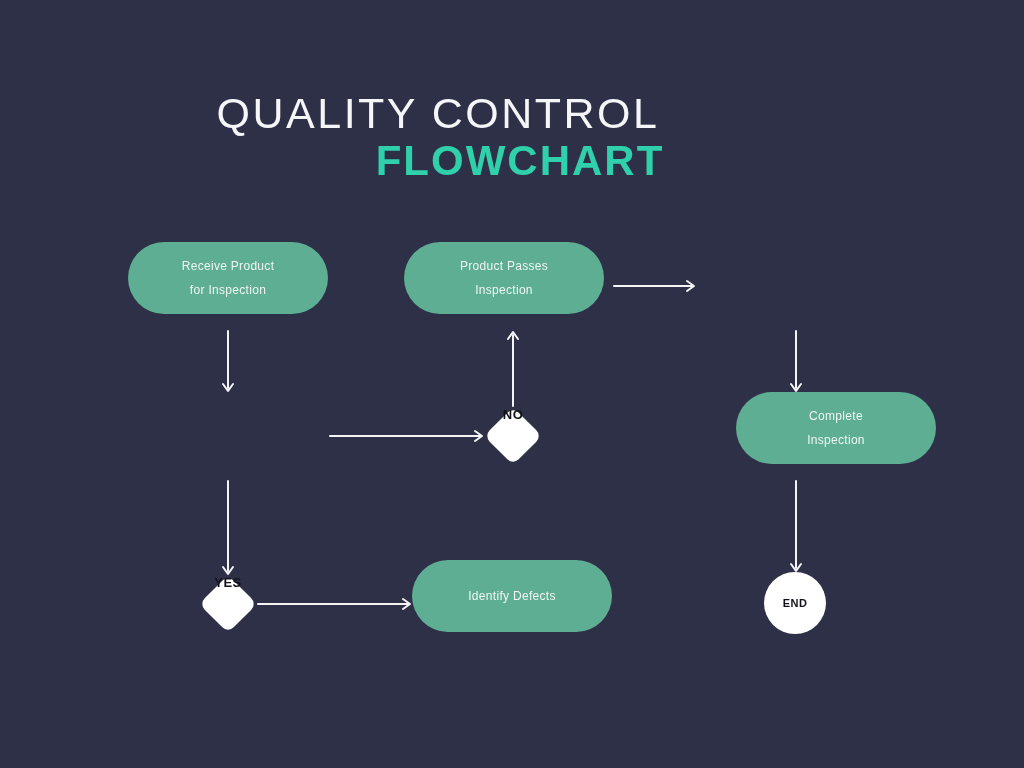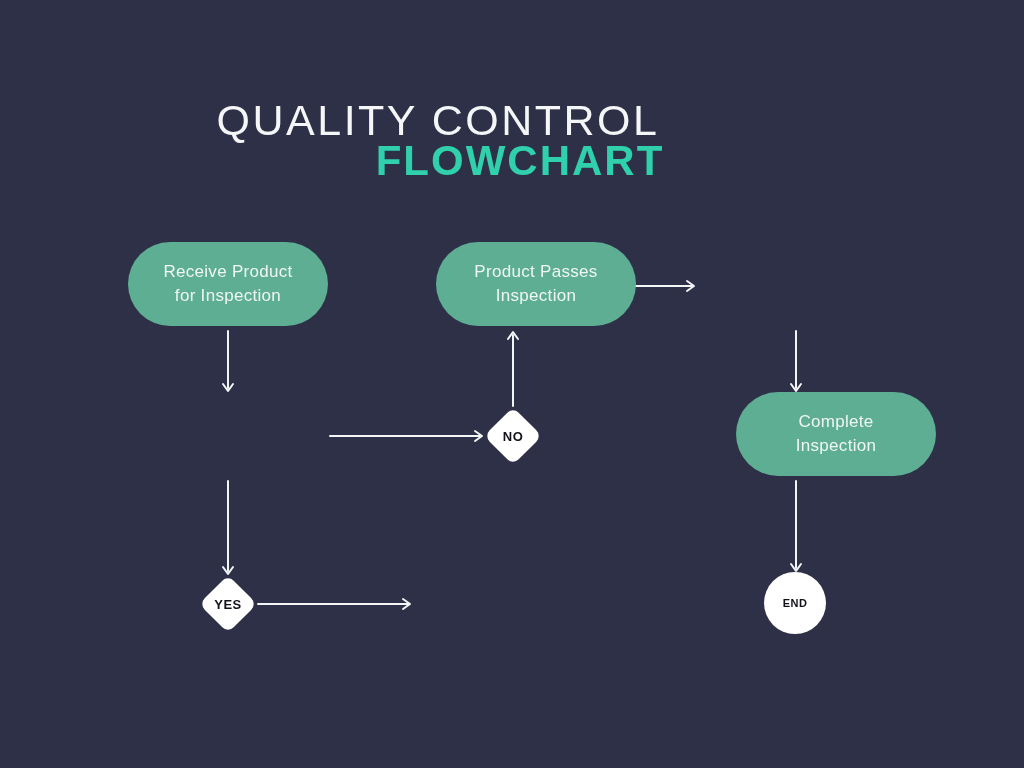--- a/index.html
+++ b/index.html
@@ -20,63 +20,62 @@
     overflow: hidden;
   }
   .canvas {
     position: relative;
     width: 1024px;
     height: 768px;
     background: var(--background);
   }
   .title-line1 {
     position: absolute;
-    top: 96px; left: 0; width: 876px;
+    top: 89px; left: 0; width: 876px;
     text-align: center;
     font-size: 43px;
     font-weight: 400;
     letter-spacing: 2.5px;
     color: var(--title);
   }
   .title-line2 {
     position: absolute;
     top: 137px; left: 0; width: 1024px;
     text-align: center;
     font-size: 42px;
     font-weight: 700;
     letter-spacing: 2px;
     color: var(--accent);
     margin-left: 8px;
   }
   .node {
     position: absolute;
-    width: 200px; height: 84px;
+    width: 200px; height: 72px;
     background: var(--node-fill);
     border-radius: 44px;
     display: flex;
     align-items: center;
     justify-content: center;
     text-align: center;
     color: var(--node-text);
-    font-size: 17px;
+    font-size: 12px;
     line-height: 24px;
     white-space: pre-line;
     letter-spacing: 0.3px;
   }
   .node-receive    { left: 128px; top: 242px; }
-  .node-passes     { left: 436px; top: 242px; }
+  .node-passes     { left: 404px; top: 242px; }
   .node-corrective { left: 696px; top: 242px; }
   .node-inspect    { left: 128px; top: 392px; }
   .node-complete   { left: 736px; top: 392px; }
   .node-identify   { left: 412px; top: 560px; }
   .diamond {
     position: absolute;
     width: 58px; height: 58px;
     display: flex;
-    align-items: center;
     justify-content: center;
   }
   .diamond-shape {
     position: absolute;
     left: 50%; top: 50%;
     width: 41px; height: 41px;
     transform: translate(-50%, -50%) rotate(45deg);
     background: var(--shape-fill);
     border-radius: 8px;
   }
@@ -165,20 +164,21 @@
 for Inspection</div>
 
   <div class="node node-passes">Product Passes
 Inspection</div>
 
 
 
   <div class="node node-complete">Complete
 Inspection</div>
 
+  <div class="node node-identify">Identify Defects</div>
 
   <div class="diamond diamond-no">
     <span class="diamond-shape"></span>
     <span class="diamond-label">NO</span>
   </div>
 
   <div class="diamond diamond-yes">
     <span class="diamond-shape"></span>
     <span class="diamond-label">YES</span>
   </div>

